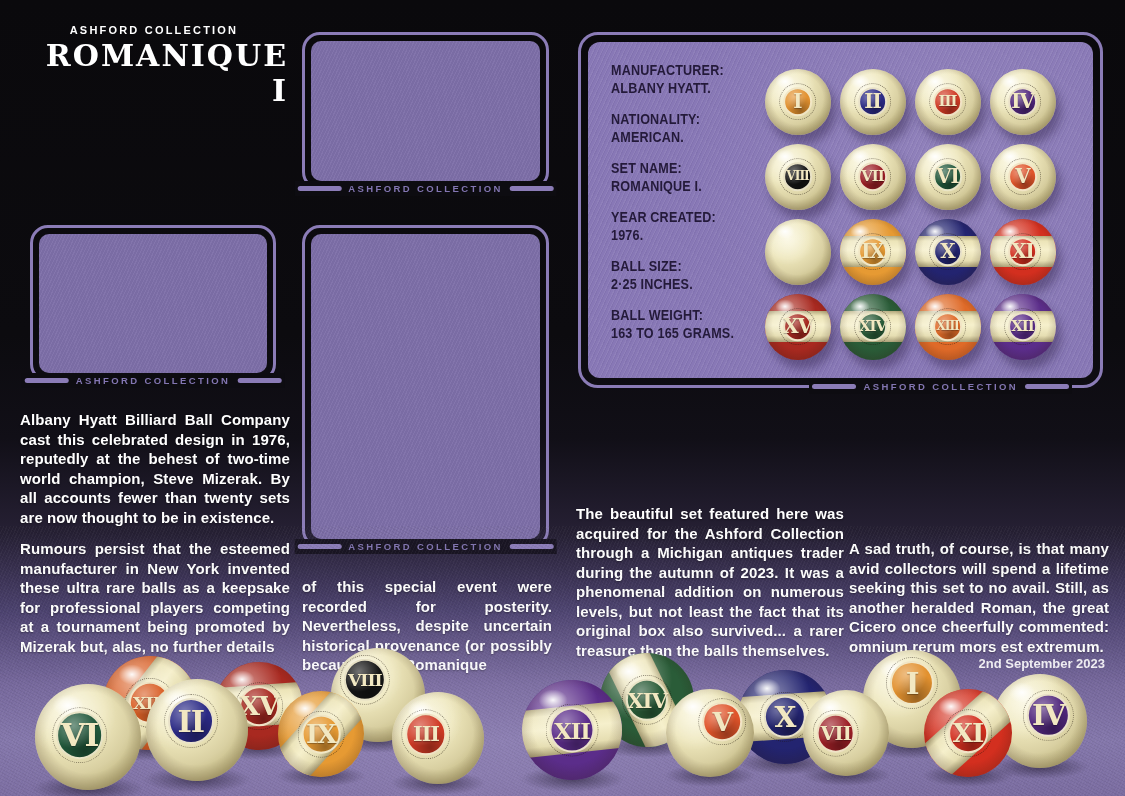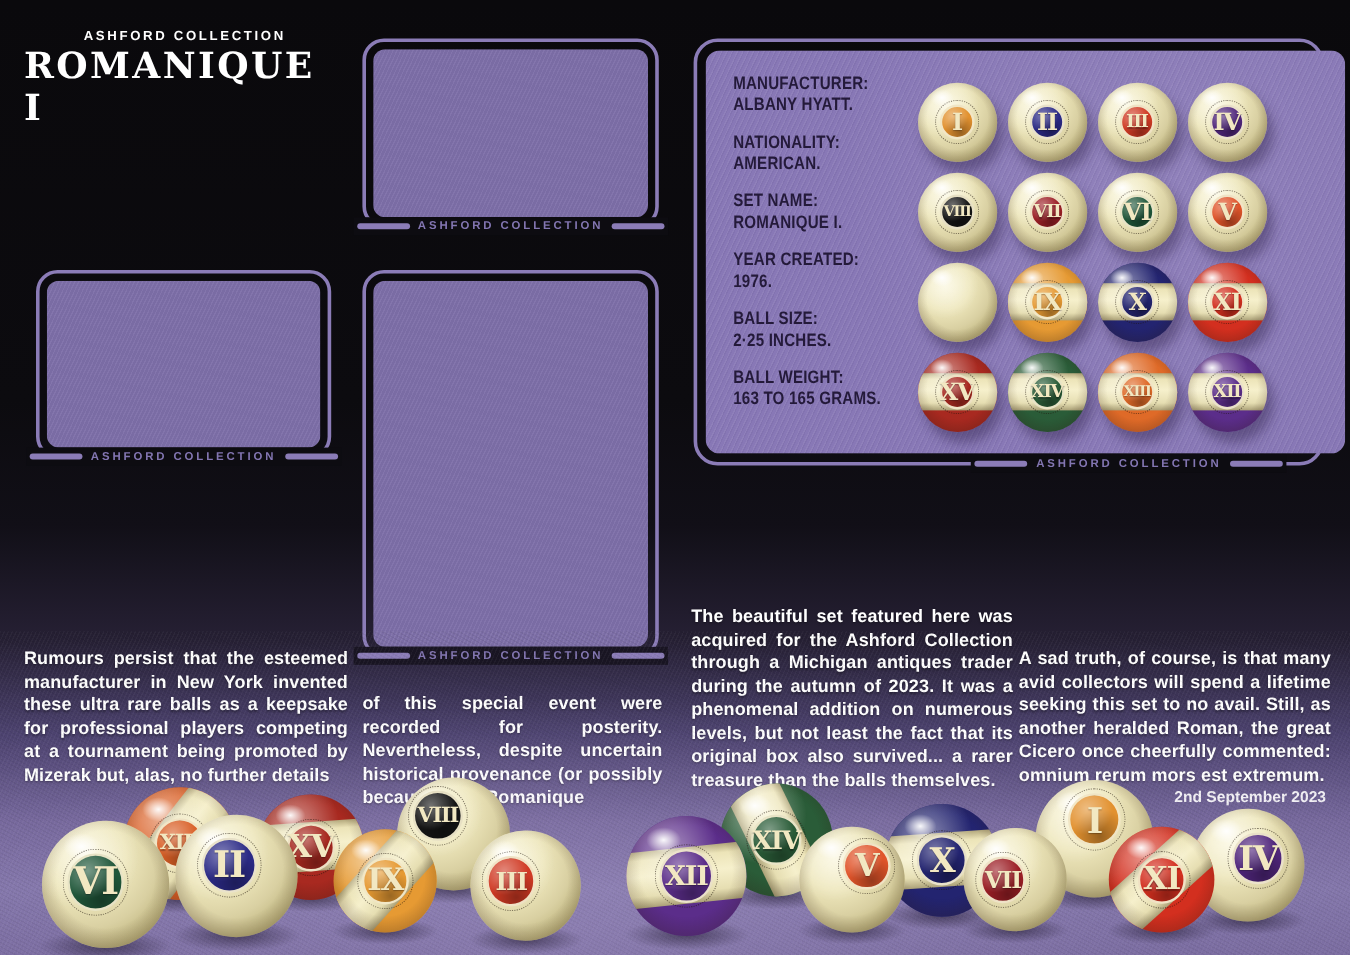--- a/index.html
+++ b/index.html
@@ -7,21 +7,21 @@
     font-family:"Liberation Sans",sans-serif;
     background:linear-gradient(180deg,#0a090c 0%,#0c0b0f 42%,#110f17 55%,#262034 67%,#4d4370 77%,#77699d 86%,#8477ab 93%,#7b6da1 100%);}
   .floor-texture{position:absolute;left:0;right:0;bottom:0;height:270px;pointer-events:none;
     background:
       radial-gradient(ellipse at 42% 92%,rgba(205,190,235,.16),rgba(0,0,0,0) 55%),
       repeating-linear-gradient(115deg,rgba(255,255,255,.035) 0 1px,rgba(0,0,0,0) 1px 3px),
       repeating-linear-gradient(28deg,rgba(0,0,0,.05) 0 1px,rgba(0,0,0,0) 1px 3px);}
   
   .eyebrow{position:absolute;left:20px;top:24px;width:268px;text-align:center;color:#fff;
     font-size:11px;font-weight:bold;letter-spacing:2.2px;}
-  .title{position:absolute;left:20px;top:38px;width:268px;margin:0;text-align:left;color:#fff;
+  .title{position:absolute;left:20px;top:38px;width:268px;margin:0;text-align:right;color:#fff;
     font-family:"DejaVu Serif",serif;font-weight:bold;font-size:30px;letter-spacing:2px;}
   .body{position:absolute;margin:0;color:#fff;font-size:15px;font-weight:bold;line-height:19.5px;
     text-align:justify;letter-spacing:.1px;text-shadow:0 1px 2px rgba(0,0,0,.4);}
   .intro{left:20px;top:91px;width:270px;}
   .p-left1{left:20px;top:410px;width:270px;}
   .p-left2{left:20px;top:539px;width:270px;}
   .p-mid{left:302px;top:577px;width:250px;}
   .p-c3a{left:576px;top:410px;width:268px;}
   .p-c3b{left:576px;top:504px;width:268px;}
   .p-c4a{left:849px;top:410px;width:260px;}
@@ -39,21 +39,21 @@
     align-items:center;gap:7px;background:#0d0c11;padding:2px 3px;white-space:nowrap;}
   .cap-low{background:#191523;}
   .cap-text{color:#8376b2;font-size:9.5px;font-weight:bold;letter-spacing:2.4px;}
   .seg{width:44px;height:5px;border-radius:3px;background:#8b7cb7;}
   
   .panel{position:absolute;left:578px;top:32px;width:505px;height:336px;border:3px solid #8b7cb7;
     border-radius:20px;padding:7px;}
   .panel-inner{position:relative;width:100%;height:100%;border-radius:12px;background:#8878b6;
     background-image:
       radial-gradient(circle at 70% 30%,rgba(255,255,255,.07),rgba(0,0,0,0) 60%),
-      repeating-linear-gradient(115deg,rgba(255,255,255,.06) 0 1px,rgba(70,55,110,.08) 1px 2px,rgba(0,0,0,0) 2px 4px); padding-left: 28px;}
+      repeating-linear-gradient(115deg,rgba(255,255,255,.06) 0 1px,rgba(70,55,110,.08) 1px 2px,rgba(0,0,0,0) 2px 4px);}
   .cap-panel{left:auto;right:28px;transform:none;background:#0d0c11;}
   .specs{position:absolute;left:23px;top:19px;}
   .spec{margin-bottom:13px;transform:scaleX(.84);transform-origin:left top;}
   .spec div{font-size:15px;font-weight:bold;line-height:18px;color:#241a3a;letter-spacing:.2px;white-space:nowrap;}
   .ball-grid{position:absolute;left:172px;top:22px;display:grid;
     grid-template-columns:repeat(4,75px);grid-auto-rows:75px;}
   .cell{display:flex;align-items:center;justify-content:center;}
   
   .ball{position:relative;border-radius:50%;overflow:hidden;flex:0 0 auto;}
   .ball.solid,.ball.cue{background:radial-gradient(circle at 34% 28%,#f8f3d4 0%,#eee7bc 32%,#d9d0a2 58%,#bab077 82%,#968b5e 100%);}
@@ -307,20 +307,21 @@
           </div>
         </div>
     </div>
     <div class="cap cap-panel">
       <span class="seg"></span>
       <span class="cap-text">ASHFORD COLLECTION</span>
       <span class="seg"></span>
     </div>
   </section>
 
+  <p class="body p-left1">Albany Hyatt Billiard Ball Company cast this celebrated design in 1976, reputedly at the behest of two-time world champion, Steve Mizerak. By all accounts fewer than twenty sets are now thought to be in existence.</p>
   <p class="body p-left2">Rumours persist that the esteemed manufacturer in New York invented these ultra rare balls as a keepsake for professional players competing at a tournament being promoted by Mizerak but, alas, no further details</p>
   <p class="body p-mid">of this special event were recorded for posterity. Nevertheless, despite uncertain historical provenance (or possibly because of it) Romanique</p>
   <p class="body p-c3b">The beautiful set featured here was acquired for the Ashford Collection through a Michigan antiques trader during the autumn of 2023. It was a phenomenal addition on numerous levels, but not least the fact that its original box also survived... a rarer treasure than the balls themselves.</p>
   <p class="body p-c4b">A sad truth, of course, is that many avid collectors will spend a lifetime seeking this set to no avail. Still, as another heralded Roman, the great Cicero once cheerfully commented: omnium rerum mors est extremum.</p>
 
   <div class="date">2nd September 2023</div>
 
   <div class="floor-texture"></div>
   <div class="floor" id="floor">
       <div class="ballshadow" style="width: 111.3px; height: 27.56px; left: 32.35px; top: 774.842px;"></div>

